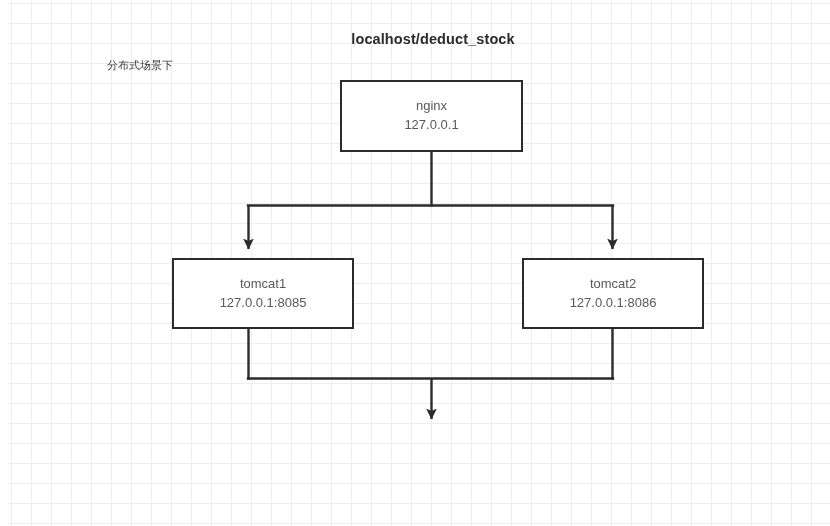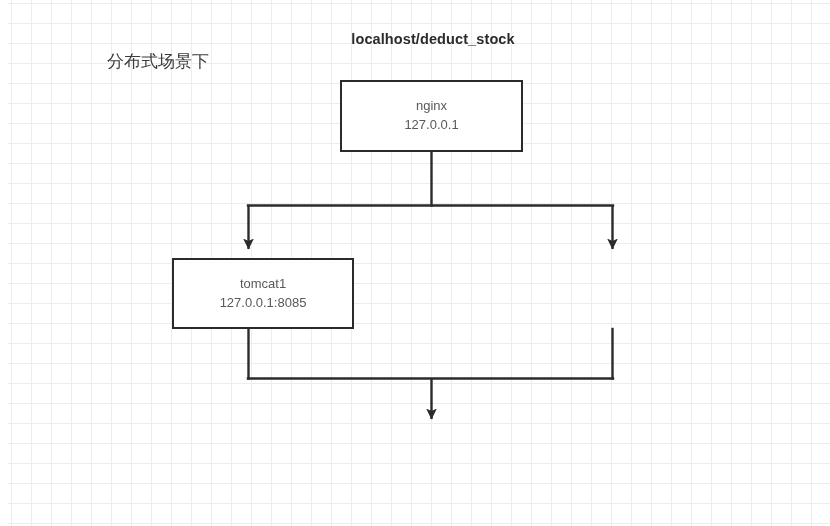--- a/index.html
+++ b/index.html
@@ -37,22 +37,22 @@
     width: 260px;
     text-align: center;
     font-size: 14.5px;
     font-weight: bold;
     color: #2b2b2b;
     letter-spacing: 0.1px;
   }
   .note-label {
     position: absolute;
     left: 99px;
-    top: 50px;
-    font-size: 17px;
+    top: 58px;
+    font-size: 11px;
     color: #3b3b3b;
     font-family: "DejaVu Sans", "Liberation Sans", sans-serif;
     white-space: nowrap;
   }
   .node-box {
     position: absolute;
     box-sizing: border-box;
     border: 2px solid #2b2b2b;
     background: #ffffff;
     display: flex;
@@ -111,15 +111,19 @@
   <div class="node-box" style="left:332px; top:80px; width:183px; height:72px;">
     <div class="node-line">nginx</div>
     <div class="node-line">127.0.0.1</div>
   </div>
 
   <div class="node-box" style="left:164px; top:258px; width:182px; height:71px;">
     <div class="node-line">tomcat1</div>
     <div class="node-line">127.0.0.1:8085</div>
   </div>
 
+  <div class="node-box" style="left:514px; top:258px; width:182px; height:71px;">
+    <div class="node-line">tomcat2</div>
+    <div class="node-line">127.0.0.1:8086</div>
+  </div>
 
 
 </div>
 
 </body></html>

